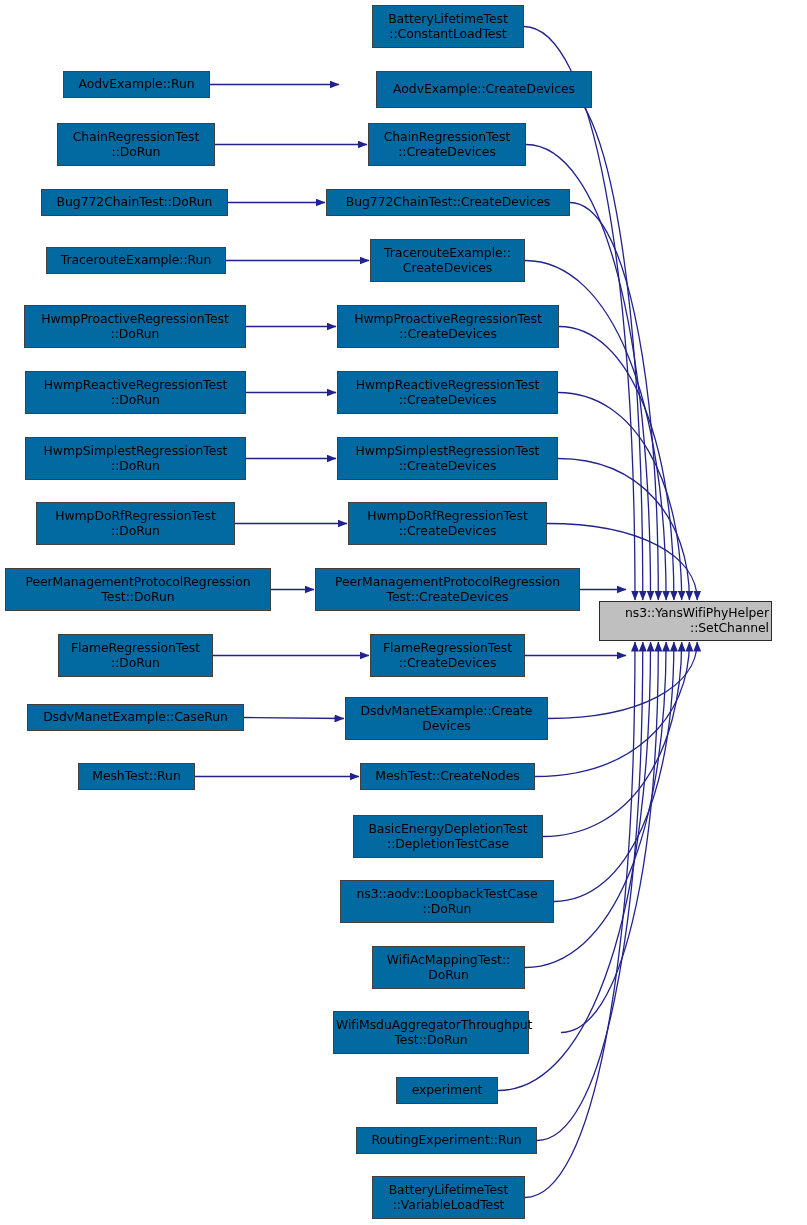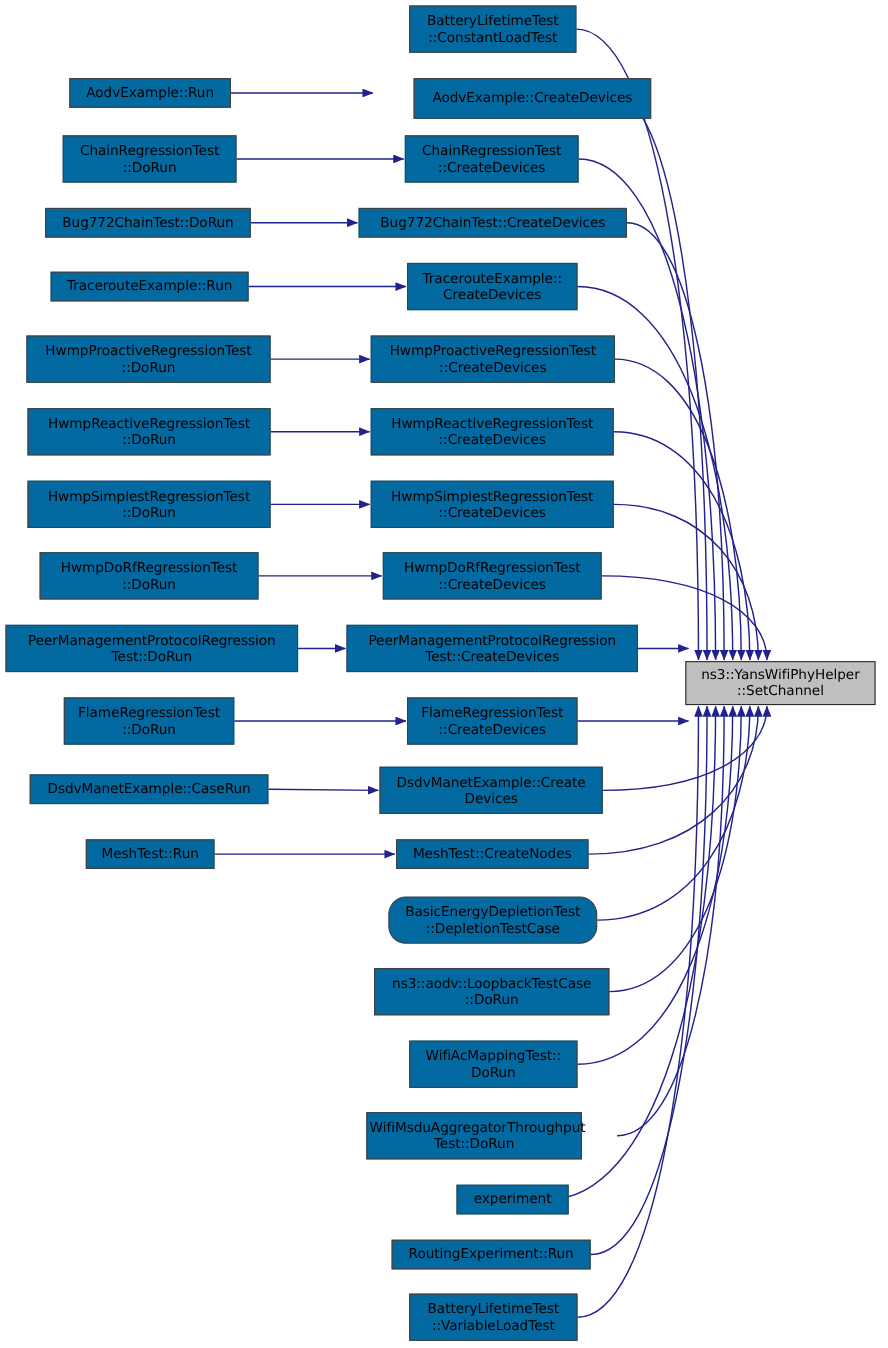--- a/index.html
+++ b/index.html
@@ -90,21 +90,21 @@
         <path d="M 246 392.5 L 336 392.5" fill="none" stroke="#22228c" stroke-width="1.3" marker-end="url(#arrow)"></path>
         <path d="M 246 458.5 L 336 458.5" fill="none" stroke="#22228c" stroke-width="1.3" marker-end="url(#arrow)"></path>
         <path d="M 235 523.5 L 347 523.5" fill="none" stroke="#22228c" stroke-width="1.3" marker-end="url(#arrow)"></path>
         <path d="M 271 589.5 L 314 589.5" fill="none" stroke="#22228c" stroke-width="1.3" marker-end="url(#arrow)"></path>
         <path d="M 213 655.5 L 369 655.5" fill="none" stroke="#22228c" stroke-width="1.3" marker-end="url(#arrow)"></path>
         <path d="M 244 717.5 L 344 718.5" fill="none" stroke="#22228c" stroke-width="1.3" marker-end="url(#arrow)"></path>
         <path d="M 195 776.5 L 359 776.5" fill="none" stroke="#22228c" stroke-width="1.3" marker-end="url(#arrow)"></path>
       </g>
   </svg>
   <div id="nodes-layer">
-      <div class="node target" style="left: 623px; top: 601px; width: 173px; height: 40px;"><span class="nlabel">ns3::YansWifiPhyHelper
+      <div class="node target" style="left: 599px; top: 601px; width: 173px; height: 40px; text-align: right;"><span class="nlabel">ns3::YansWifiPhyHelper
 ::SetChannel</span></div>
       <div class="node" style="left: 372px; top: 5px; width: 152px; height: 43px;"><span class="nlabel">BatteryLifetimeTest
 ::ConstantLoadTest</span></div>
       <div class="node" style="left: 340px; top: 71px; width: 216px; height: 37px; margin-left: 36px;"><span class="nlabel">AodvExample::CreateDevices</span></div>
       <div class="node" style="left: 368px; top: 123px; width: 158px; height: 43px;"><span class="nlabel">ChainRegressionTest
 ::CreateDevices</span></div>
       <div class="node" style="left: 326px; top: 189px; width: 244px; height: 27px;"><span class="nlabel">Bug772ChainTest::CreateDevices</span></div>
       <div class="node" style="left: 370px; top: 239px; width: 155px; height: 43px;"><span class="nlabel">TracerouteExample::
 CreateDevices</span></div>
       <div class="node" style="left: 337px; top: 305px; width: 222px; height: 43px;"><span class="nlabel">HwmpProactiveRegressionTest
@@ -115,29 +115,29 @@
 ::CreateDevices</span></div>
       <div class="node" style="left: 348px; top: 502px; width: 199px; height: 43px;"><span class="nlabel">HwmpDoRfRegressionTest
 ::CreateDevices</span></div>
       <div class="node" style="left: 315px; top: 568px; width: 265px; height: 43px;"><span class="nlabel">PeerManagementProtocolRegression
 Test::CreateDevices</span></div>
       <div class="node" style="left: 370px; top: 634px; width: 155px; height: 43px;"><span class="nlabel">FlameRegressionTest
 ::CreateDevices</span></div>
       <div class="node" style="left: 345px; top: 697px; width: 203px; height: 43px;"><span class="nlabel">DsdvManetExample::Create
 Devices</span></div>
       <div class="node" style="left: 360px; top: 763px; width: 175px; height: 27px;"><span class="nlabel">MeshTest::CreateNodes</span></div>
-      <div class="node" style="left: 353px; top: 815px; width: 190px; height: 43px; border-radius: 16px;"><span class="nlabel">BasicEnergyDepletionTest
+      <div class="node" style="left: 353px; top: 815px; width: 190px; height: 43px;"><span class="nlabel">BasicEnergyDepletionTest
 ::DepletionTestCase</span></div>
       <div class="node" style="left: 340px; top: 880px; width: 214px; height: 43px;"><span class="nlabel">ns3::aodv::LoopbackTestCase
 ::DoRun</span></div>
       <div class="node" style="left: 372px; top: 946px; width: 153px; height: 43px;"><span class="nlabel">WifiAcMappingTest::
 DoRun</span></div>
       <div class="node" style="left: 333px; top: 1011px; width: 196px; height: 43px;"><span class="nlabel">WifiMsduAggregatorThroughput
 Test::DoRun</span></div>
-      <div class="node" style="left: 396px; top: 1077px; width: 102px; height: 27px; margin-left: 19px;"><span class="nlabel">experiment</span></div>
+      <div class="node" style="left: 396px; top: 1077px; width: 102px; height: 27px;"><span class="nlabel">experiment</span></div>
       <div class="node" style="left: 356px; top: 1127px; width: 181px; height: 27px;"><span class="nlabel">RoutingExperiment::Run</span></div>
       <div class="node" style="left: 372px; top: 1176px; width: 153px; height: 43px;"><span class="nlabel">BatteryLifetimeTest
 ::VariableLoadTest</span></div>
       <div class="node" style="left: 63px; top: 71px; width: 147px; height: 27px;"><span class="nlabel">AodvExample::Run</span></div>
       <div class="node" style="left: 57px; top: 123px; width: 158px; height: 43px;"><span class="nlabel">ChainRegressionTest
 ::DoRun</span></div>
       <div class="node" style="left: 41px; top: 189px; width: 187px; height: 27px;"><span class="nlabel">Bug772ChainTest::DoRun</span></div>
       <div class="node" style="left: 46px; top: 247px; width: 180px; height: 27px;"><span class="nlabel">TracerouteExample::Run</span></div>
       <div class="node" style="left: 24px; top: 305px; width: 222px; height: 43px;"><span class="nlabel">HwmpProactiveRegressionTest
 ::DoRun</span></div>

